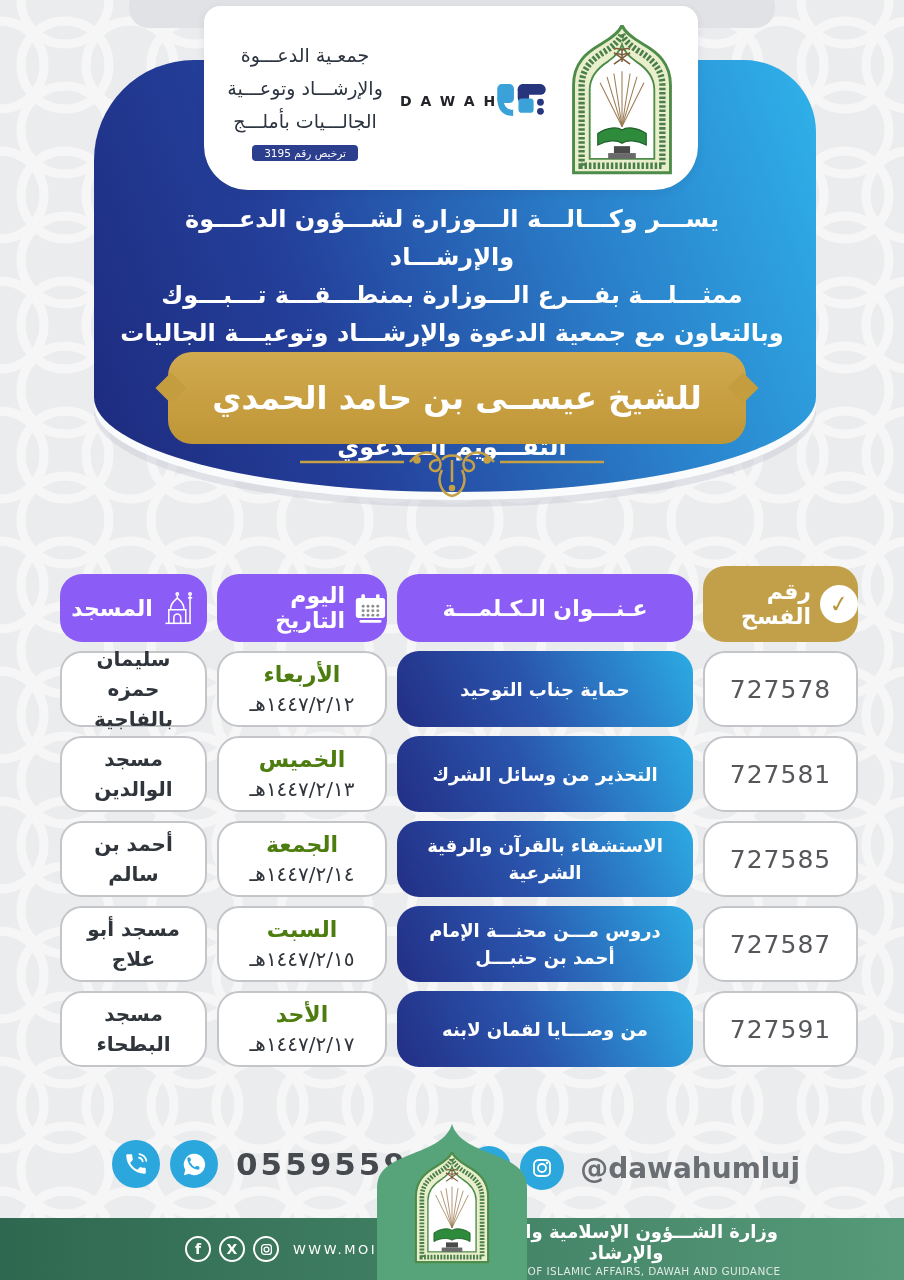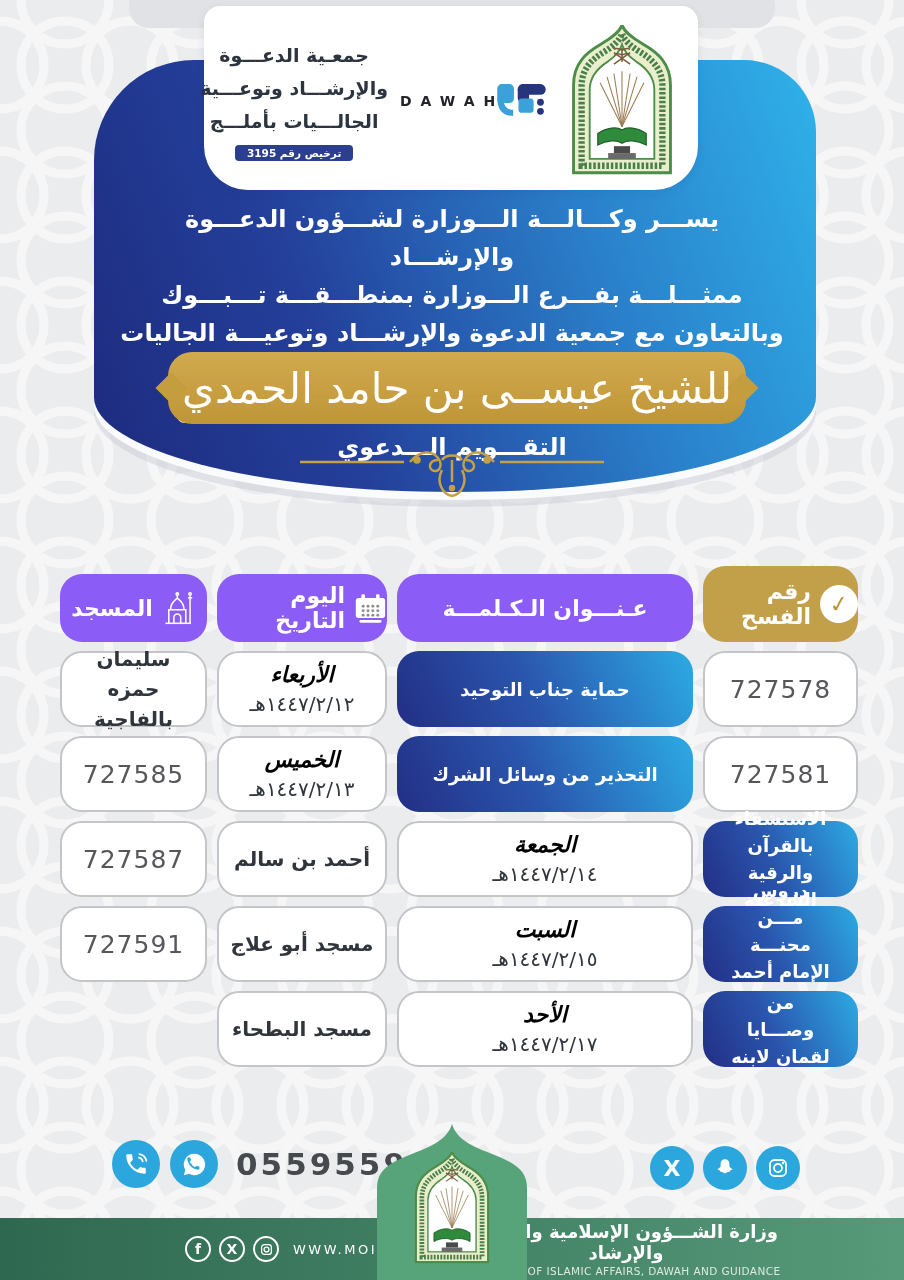--- a/index.html
+++ b/index.html
@@ -15,30 +15,30 @@
              border-radius:100px 72px 50% 50% / 100px 72px 95px 95px;
              box-shadow:0 8px 0 #fafbfc,0 15px 0 rgba(198,202,210,.45);}
   .logo-card{position:absolute;left:204px;top:6px;width:494px;height:184px;background:#fff;
              border-radius:16px 16px 44px 44px;z-index:3;display:flex;direction:rtl;
              align-items:center;gap:12px;padding:12px 18px 8px;box-sizing:border-box;
              box-shadow:0 3px 8px rgba(40,50,90,.10);}
   .emblem-lg{width:116px;height:150px;flex:0 0 auto;}
   .dawah-block{flex:0 0 auto;width:152px;display:flex;flex-direction:row;align-items:center;}
   .dawah-wordmark{direction:ltr;font-size:14px;font-weight:700;letter-spacing:9px;color:#23242a;
                   margin-top:2px;margin-right:-9px;}
-  .assoc-block{flex:1;display:flex;flex-direction:column;align-items:center;font-weight:bold;}
+  .assoc-block{flex:1;display:flex;flex-direction:column;align-items:center;}
   .assoc-line{font-size:19px;color:#2c3440;line-height:1.72;white-space:nowrap;}
   .license-pill{margin-top:7px;background:#2c3e8e;color:#fff;font-size:10.5px;
                 padding:2px 12px;border-radius:4px;}
   .intro{position:absolute;left:120px;top:200px;width:664px;z-index:3;direction:rtl;
          text-align:center;color:#fff;font-weight:700;font-size:24px;line-height:38px;}
-  .sheikh-pill{position:absolute;left:168px;top:352px;width:578px;height:72px;z-index:3;
+  .sheikh-pill{position:absolute;left:168px;top:352px;width:578px;height:92px;z-index:3;
                background:linear-gradient(180deg,#d1aa4f,#bf9636);border-radius:24px;
                display:flex;align-items:center;justify-content:center;direction:rtl;
-               color:#fff;font-size:42px;font-weight:400;}
+               color:#fff;font-size:32px;font-weight:700;}
   .sheikh-pill::before,.sheikh-pill::after{content:"";position:absolute;width:22px;height:22px;
                background:#c49d3f;transform:rotate(45deg);top:25px;}
   .sheikh-pill::before{left:-8px;}
   .sheikh-pill::after{right:-8px;}
   .ornament{position:absolute;left:292px;top:436px;z-index:3;}
 
   
   .schedule{position:absolute;left:60px;top:566px;width:798px;z-index:1;display:grid;direction:rtl;
             grid-template-columns:155px 296px 170px 147px;column-gap:10px;row-gap:9px;
             grid-auto-rows:76px;}
@@ -50,21 +50,21 @@
                align-items:center;justify-content:center;color:#b8963a;font-size:23px;
                font-weight:900;transform:rotate(-8deg);flex:0 0 auto;}
   .cell{background:#fff;border:2px solid #c3c5c9;border-radius:22px;display:flex;
         flex-direction:column;align-items:center;justify-content:center;text-align:center;
         box-sizing:border-box;}
   .cell-permit{font-size:25px;color:#55575b;letter-spacing:1px;}
   .cell-title{background:linear-gradient(65deg,#232e85 0%,#2a55ad 45%,#2cabe4 100%);
               border:none;color:#fff;font-weight:700;font-size:18px;padding:0 28px;
               line-height:1.5;direction:rtl;}
   .cell-daydate{direction:rtl;}
-  .day{font-size:22px;font-weight:700;color:#000000;line-height:1.3;font-style:italic;}
+  .day{font-size:22px;font-weight:700;color:#4d7c0f;line-height:1.3;}
   .hijri{font-size:20px;color:#30353c;line-height:1.3;margin-top:2px;}
   .cell-mosque{font-size:20px;font-weight:700;color:#30353c;line-height:1.5;
                padding:12px 8px;direction:rtl;}
 
   
   .contact-left{position:absolute;left:112px;top:1140px;display:flex;align-items:center;
                 gap:10px;z-index:2;}
   .circle-blue{width:48px;height:48px;border-radius:50%;background:#2ba7de;display:flex;
                align-items:center;justify-content:center;flex:0 0 auto;}
   .circle-blue.sm{width:44px;height:44px;}
@@ -242,20 +242,21 @@
       <div class="hijri">١٤٤٧/٢/١٢هـ</div>
     </div>
     <div class="cell cell-mosque">سليمان حمزه بالفاجية</div>
 
     <div class="cell cell-permit">727581</div>
     <div class="cell cell-title">التحذير من وسائل الشرك</div>
     <div class="cell cell-daydate">
       <div class="day">الخميس</div>
       <div class="hijri">١٤٤٧/٢/١٣هـ</div>
     </div>
+    <div class="cell cell-mosque">مسجد الوالدين</div>
 
     <div class="cell cell-permit">727585</div>
     <div class="cell cell-title">الاستشفاء بالقرآن والرقية الشرعية</div>
     <div class="cell cell-daydate">
       <div class="day">الجمعة</div>
       <div class="hijri">١٤٤٧/٢/١٤هـ</div>
     </div>
     <div class="cell cell-mosque">أحمد بن سالم</div>
 
     <div class="cell cell-permit">727587</div>
@@ -300,20 +301,21 @@
         <path d="M12 3.2c-2.6 0-4.4 1.9-4.4 4.5v2.6c-.7 1.5-1.8 2.3-3.1 2.7.3.9 1.4 1.2 2.3 1.5.2.6.4 1.2.9 1.3.7.2 1.5 0 2.1.4.7.4 1.3 1 2.2 1s1.5-.6 2.2-1c.6-.4 1.4-.2 2.1-.4.5-.1.7-.7.9-1.3.9-.3 2-.6 2.3-1.5-1.3-.4-2.4-1.2-3.1-2.7V7.7c0-2.6-1.8-4.5-4.4-4.5z" fill="#fff"></path>
       </svg>
     </span>
     <span class="circle-blue sm">
       <svg width="24" height="24" viewBox="0 0 24 24" fill="none" stroke="#fff" stroke-width="1.8">
         <rect x="4" y="4" width="16" height="16" rx="4.5"></rect>
         <circle cx="12" cy="12" r="4"></circle>
         <circle cx="17" cy="7" r="1.2" fill="#fff" stroke="none"></circle>
       </svg>
     </span>
+    <span class="handle">@dawahumluj</span>
   </div>
 
   <div class="green-bar">
     <div class="bar-left">
       <span class="ring-icon">f</span>
       <span class="ring-icon">X</span>
       <span class="ring-icon">
         <svg width="13" height="13" viewBox="0 0 24 24" fill="none" stroke="#fff" stroke-width="2.4">
           <rect x="3" y="3" width="18" height="18" rx="5"></rect>
             <circle cx="12" cy="12" r="4.5"></circle>

